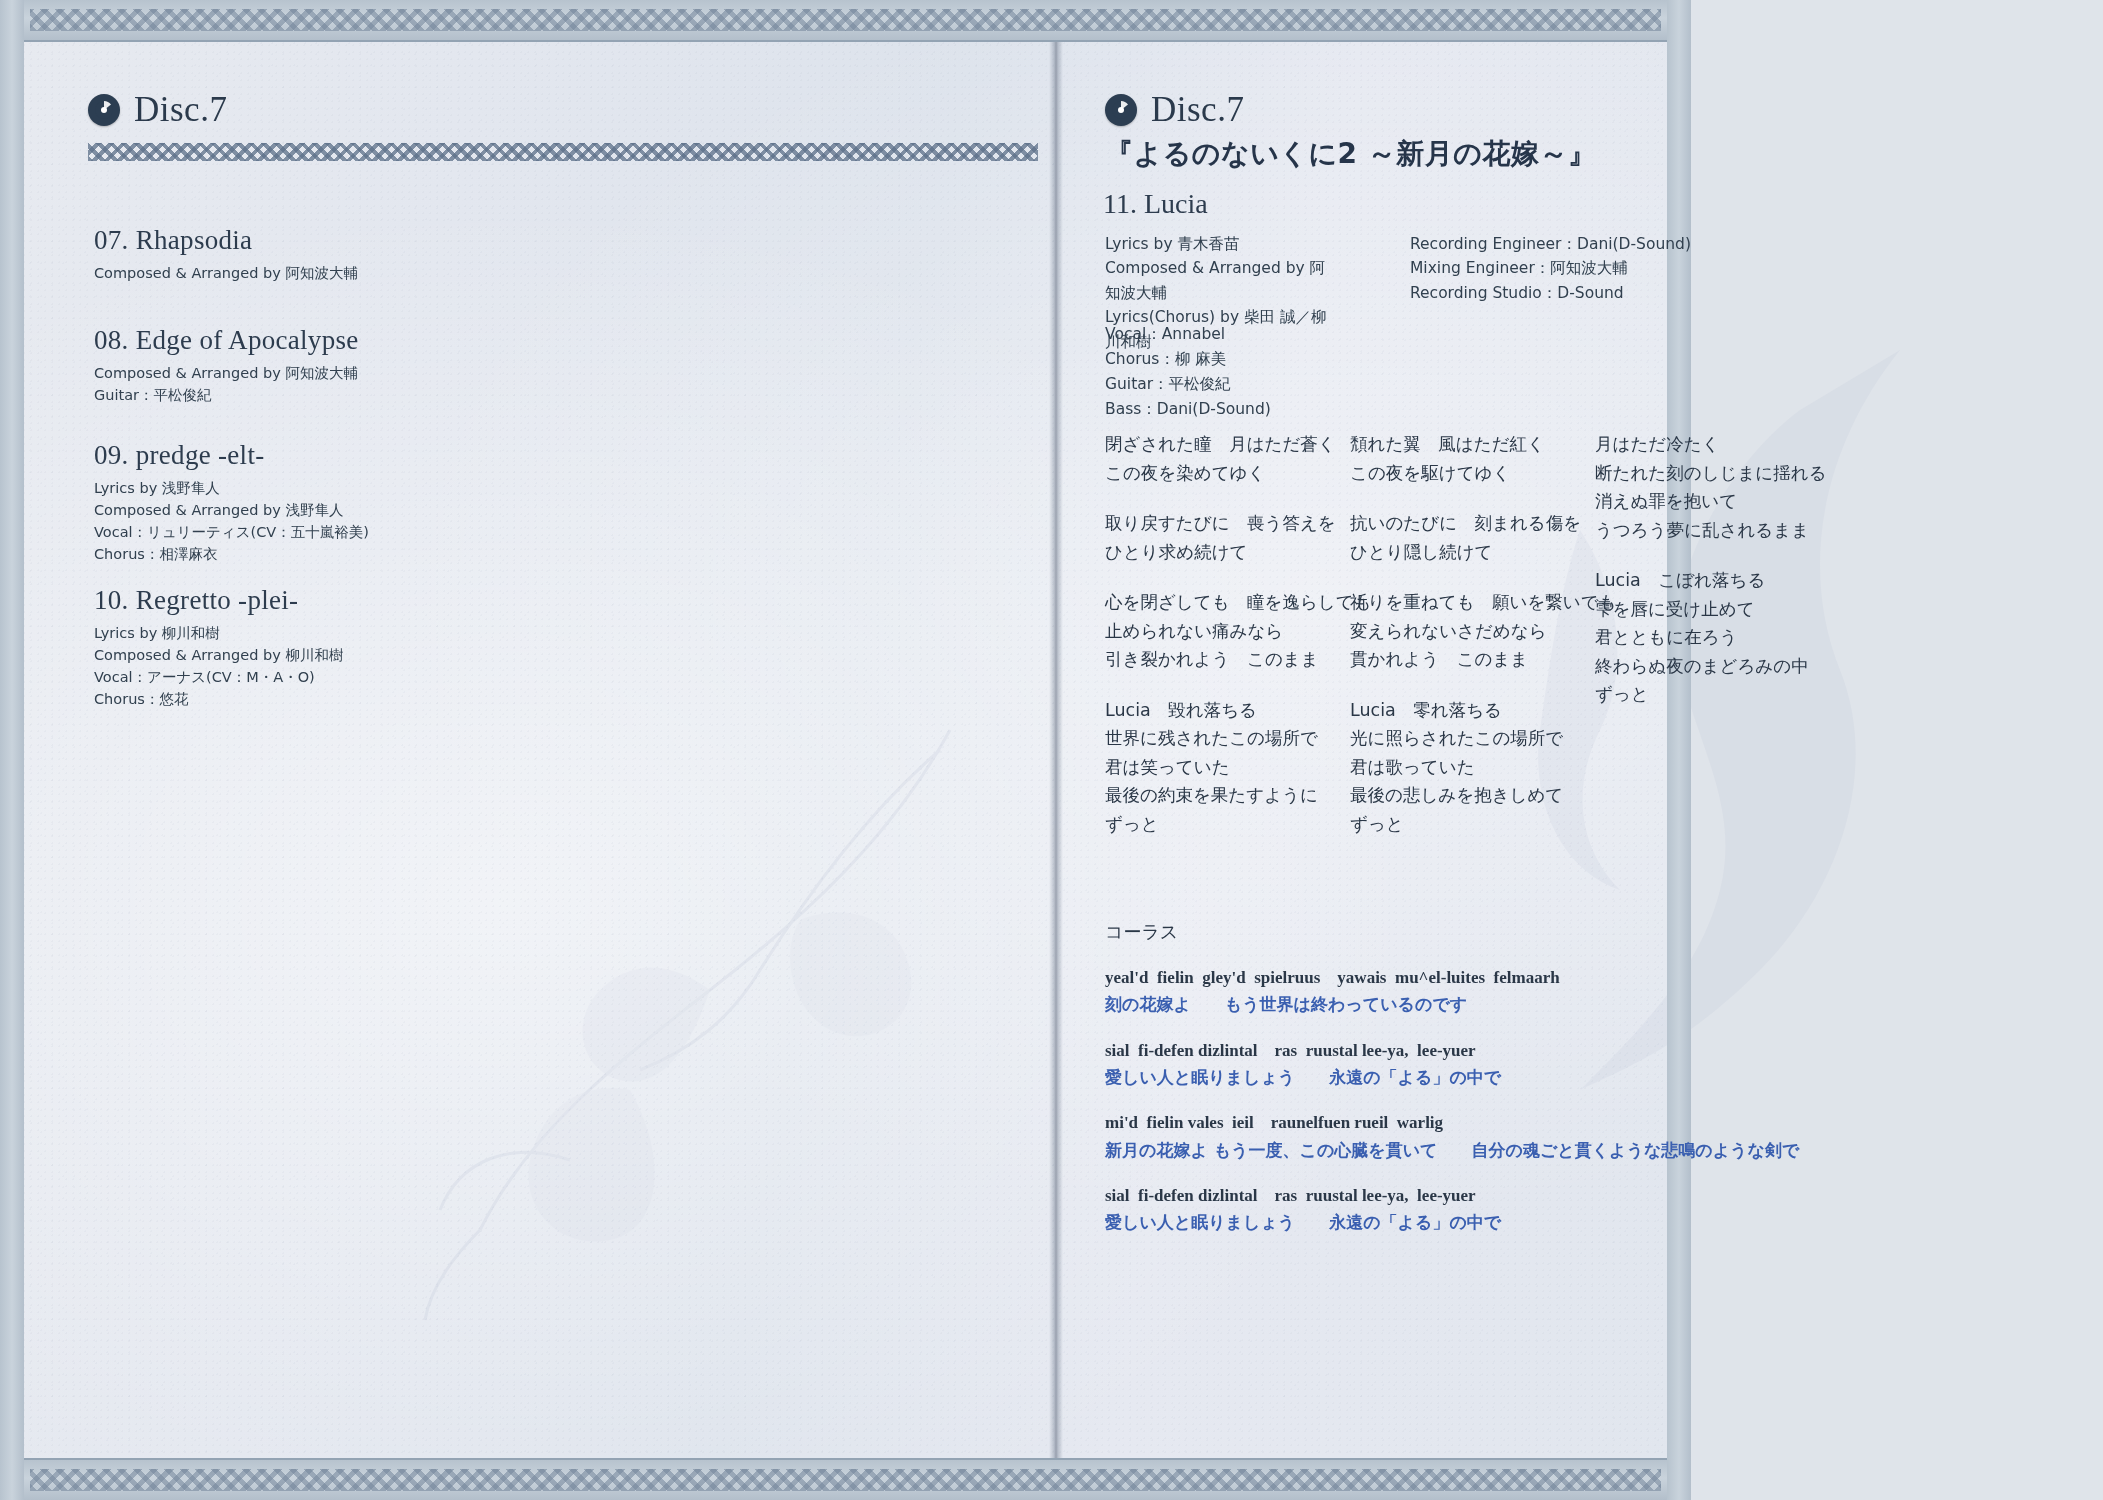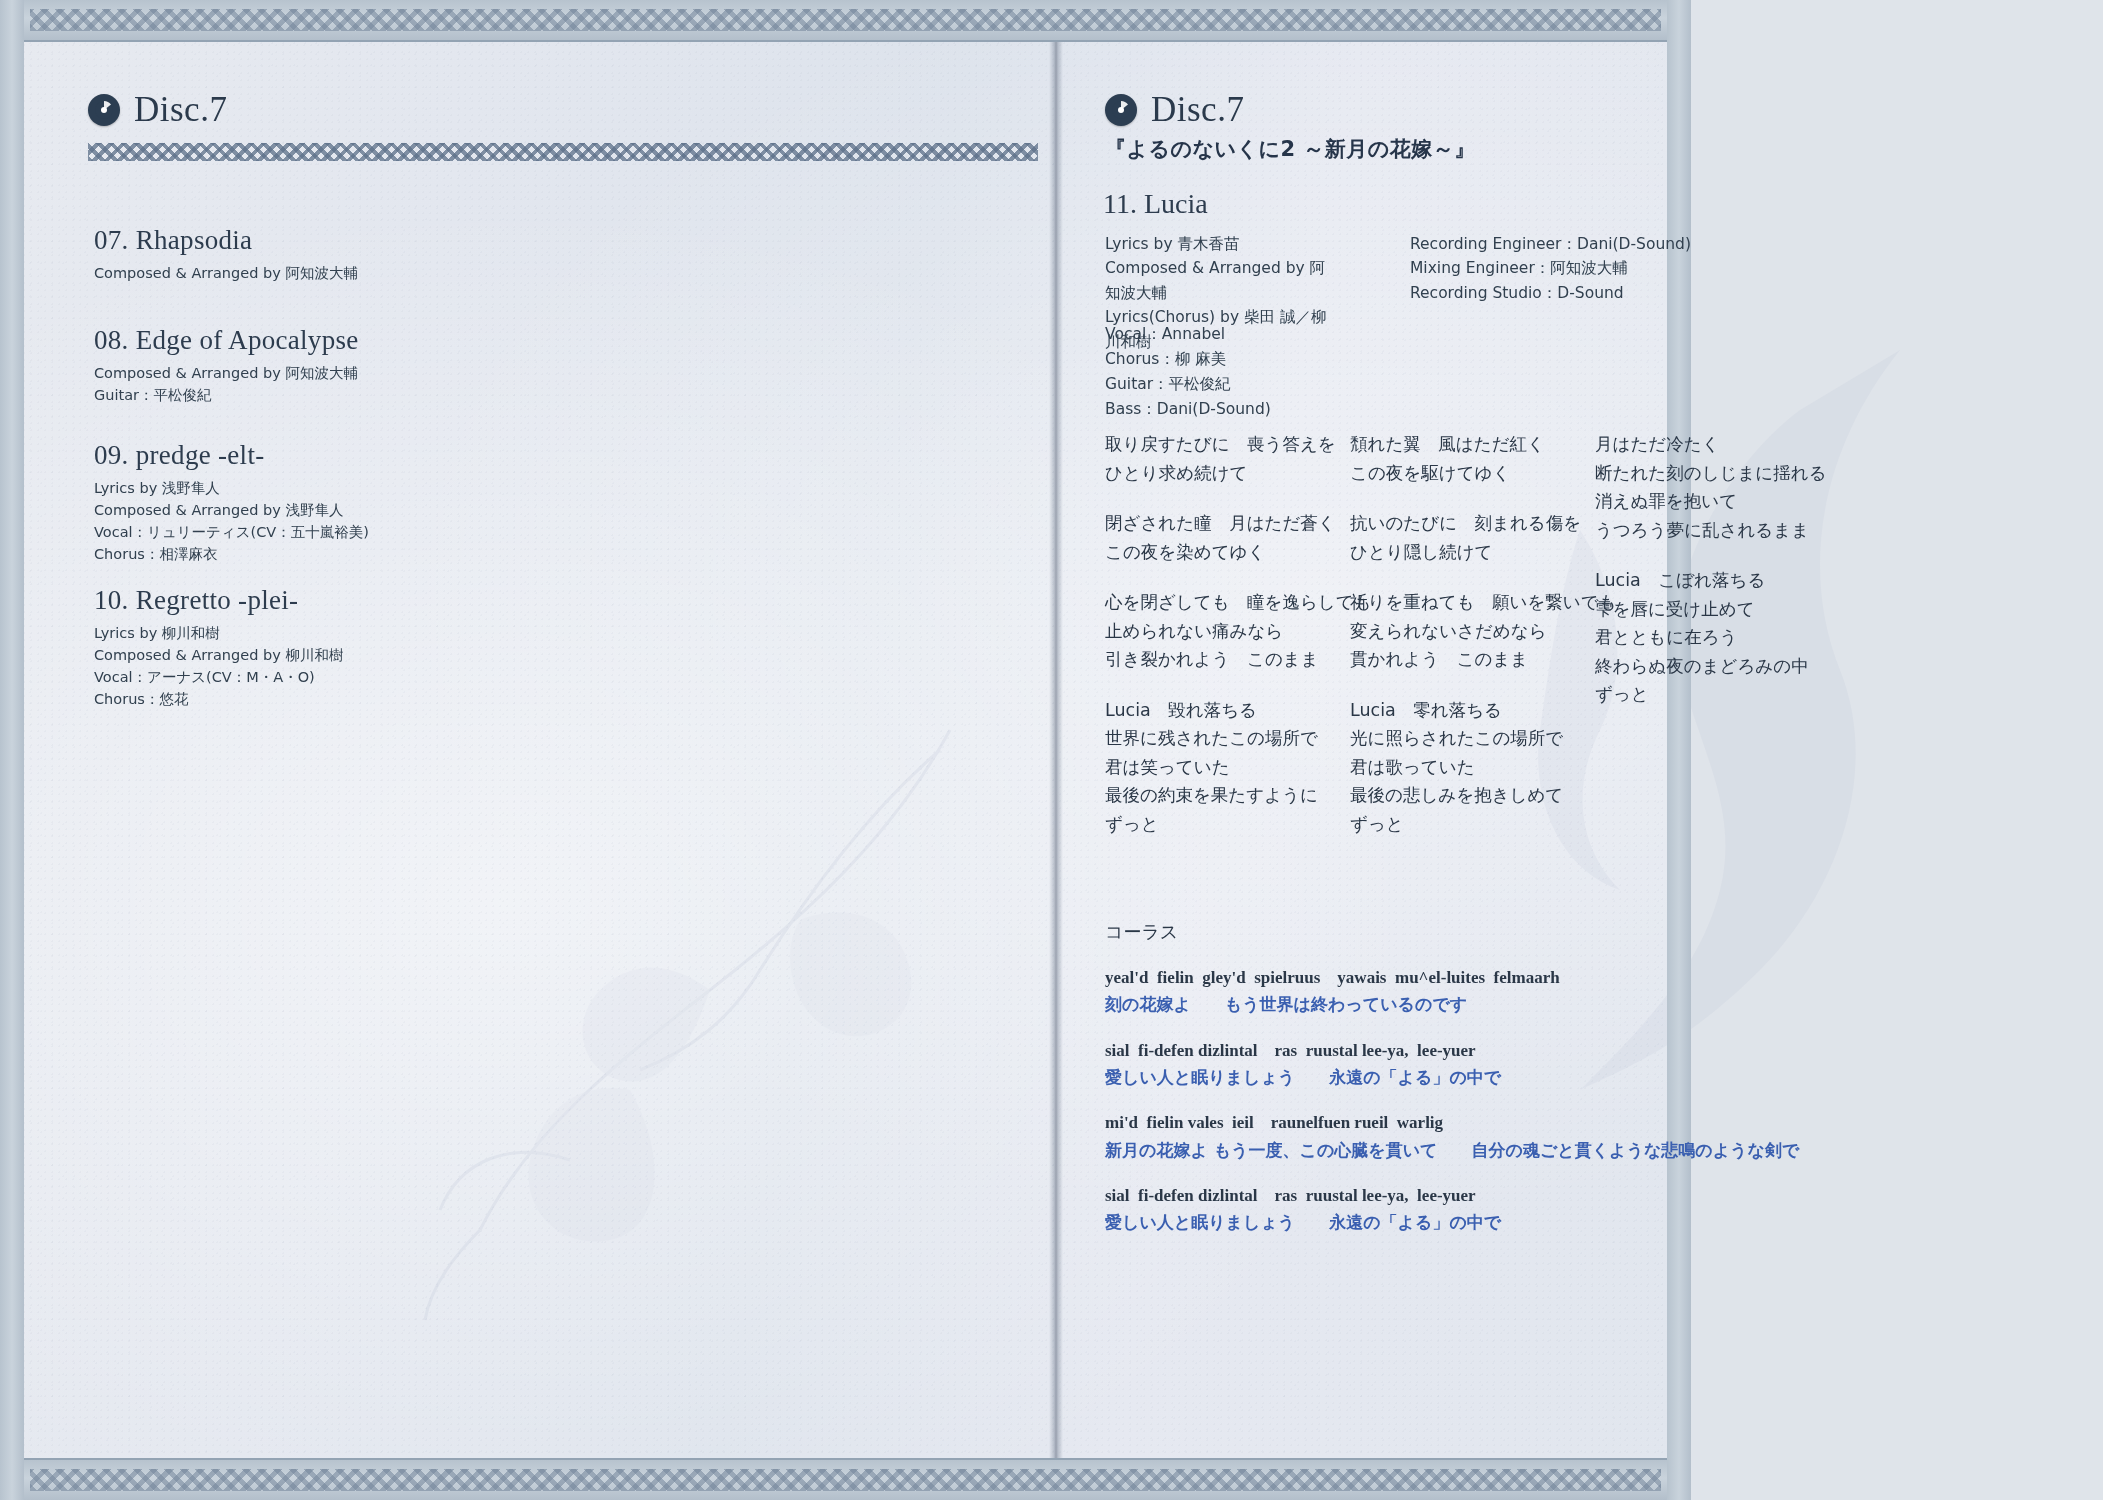--- a/index.html
+++ b/index.html
@@ -70,21 +70,21 @@
     width:32px;height:32px;border-radius:50%;
     background:#2c3e52;display:flex;align-items:center;justify-content:center;
     box-shadow:0 1px 2px rgba(0,0,0,.25);
   }
   .disc-badge svg{display:block;}
   .disc-title{
     font-size:35px;color:#2b3a4c;letter-spacing:.5px;
     font-family:"Liberation Serif", serif;
   }
   .disc-sub{
-    position:absolute;font-size:21px;color:#26354a;font-weight:bold;
+    position:absolute;font-size:28px;color:#26354a;font-weight:bold;
     font-family:"DejaVu Sans", sans-serif;letter-spacing:.5px;
   }
 
   .rule{
     position:absolute;height:18px;
     background:
       repeating-linear-gradient(45deg, rgba(70,92,120,0.75) 0 4px, rgba(70,92,120,0) 4px 9px),
       repeating-linear-gradient(-45deg, rgba(70,92,120,0.75) 0 4px, rgba(70,92,120,0) 4px 9px);
     opacity:.85;
   }
@@ -275,26 +275,26 @@
       <div class="line">Vocal：Annabel</div>
       <div class="line">Chorus：柳 麻美</div>
       <div class="line">Guitar：平松俊紀</div>
       <div class="line">Bass：Dani(D-Sound)</div>
     </div>
 
     <div class="lyrics" style="left:42px;top:390px;width:930px;">
 
       <div class="lyr-col">
         <div class="lyr-stanza">
+          <div class="lyr-line">閉ざされた瞳　月はただ蒼く</div>
+          <div class="lyr-line">この夜を染めてゆく</div>
+        </div>
+        <div class="lyr-stanza">
           <div class="lyr-line">取り戻すたびに　喪う答えを</div>
           <div class="lyr-line">ひとり求め続けて</div>
-        </div>
-        <div class="lyr-stanza">
-          <div class="lyr-line">閉ざされた瞳　月はただ蒼く</div>
-          <div class="lyr-line">この夜を染めてゆく</div>
         </div>
         <div class="lyr-stanza">
           <div class="lyr-line">心を閉ざしても　瞳を逸らしても</div>
           <div class="lyr-line">止められない痛みなら</div>
           <div class="lyr-line">引き裂かれよう　このまま</div>
         </div>
         <div class="lyr-stanza">
           <div class="lyr-line">Lucia　毀れ落ちる</div>
           <div class="lyr-line">世界に残されたこの場所で</div>
           <div class="lyr-line">君は笑っていた</div>

